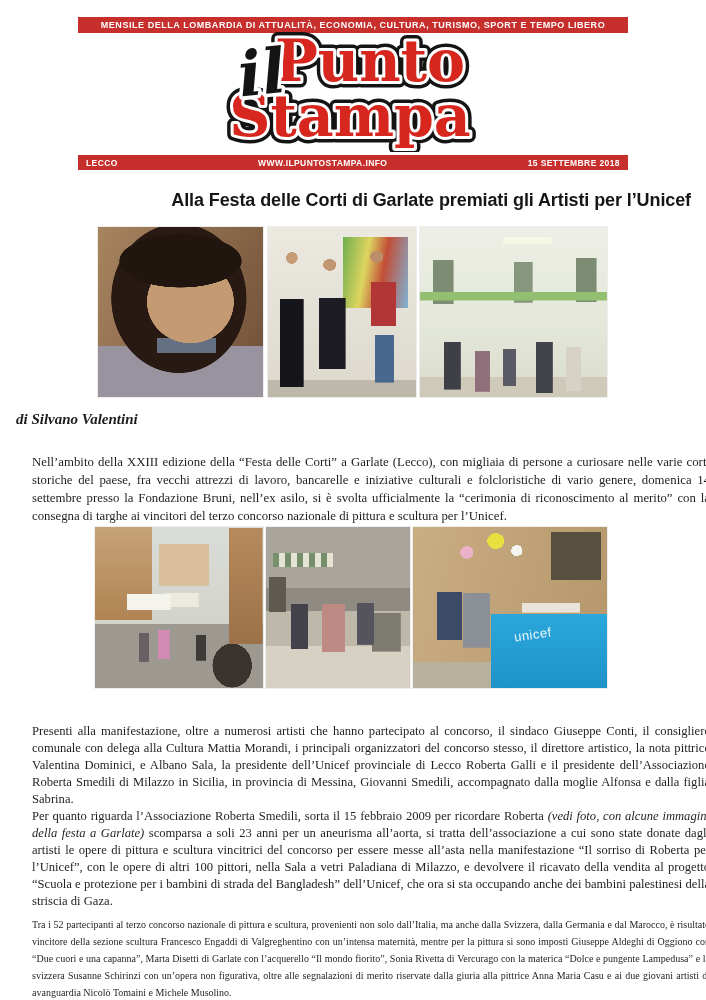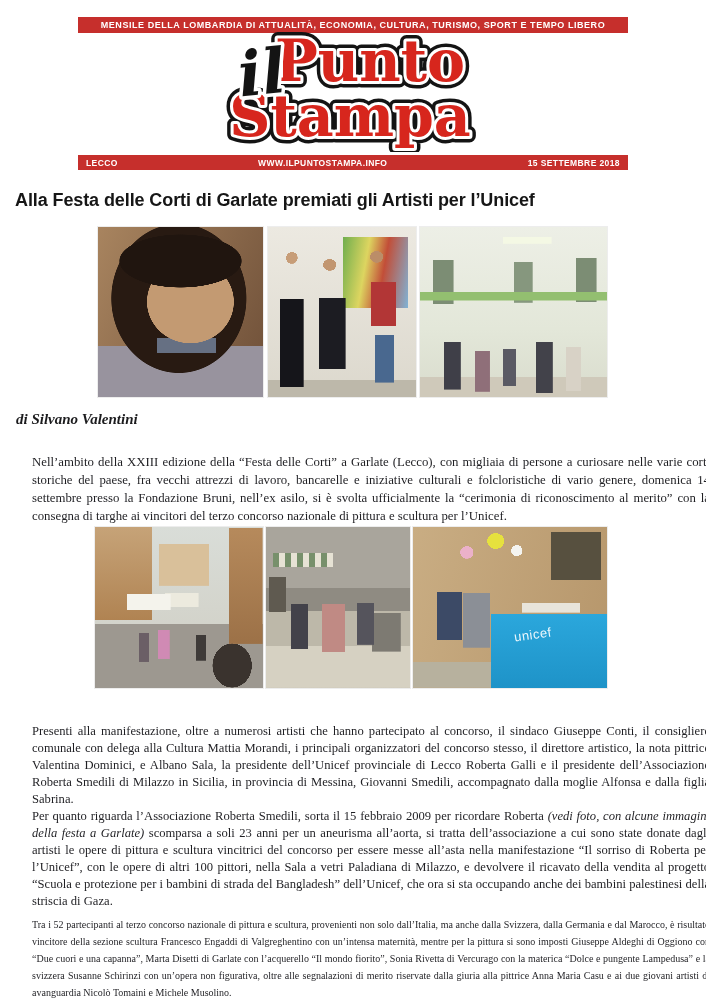--- a/index.html
+++ b/index.html
@@ -24,21 +24,21 @@
     padding:0 8px; box-sizing:border-box;
   }
   .info-bar span{
     color:#fff; font-family:"Liberation Sans",sans-serif; font-weight:bold;
     font-size:8.5px; letter-spacing:.4px; white-space:nowrap;
   }
   
   .headline{
     position:absolute; left:15px; top:189px; width:676px; margin:0;
     font-family:"Liberation Sans",sans-serif; font-weight:bold;
-    font-size:18px; line-height:22px; text-align:left; color:#161616;
+    font-size:18px; line-height:22px; text-align:right; color:#161616;
     letter-spacing:-.1px;
   }
   .byline{
     position:absolute; left:16px; top:411px;
     font-weight:bold; font-style:italic; font-size:15px; color:#1c1c1e;
   }
   .body{ text-align:justify; margin:17px; }
   .p1{
     position:absolute; left:15px; top:436px; width:678px;
     font-size:12.8px; line-height:18px;

